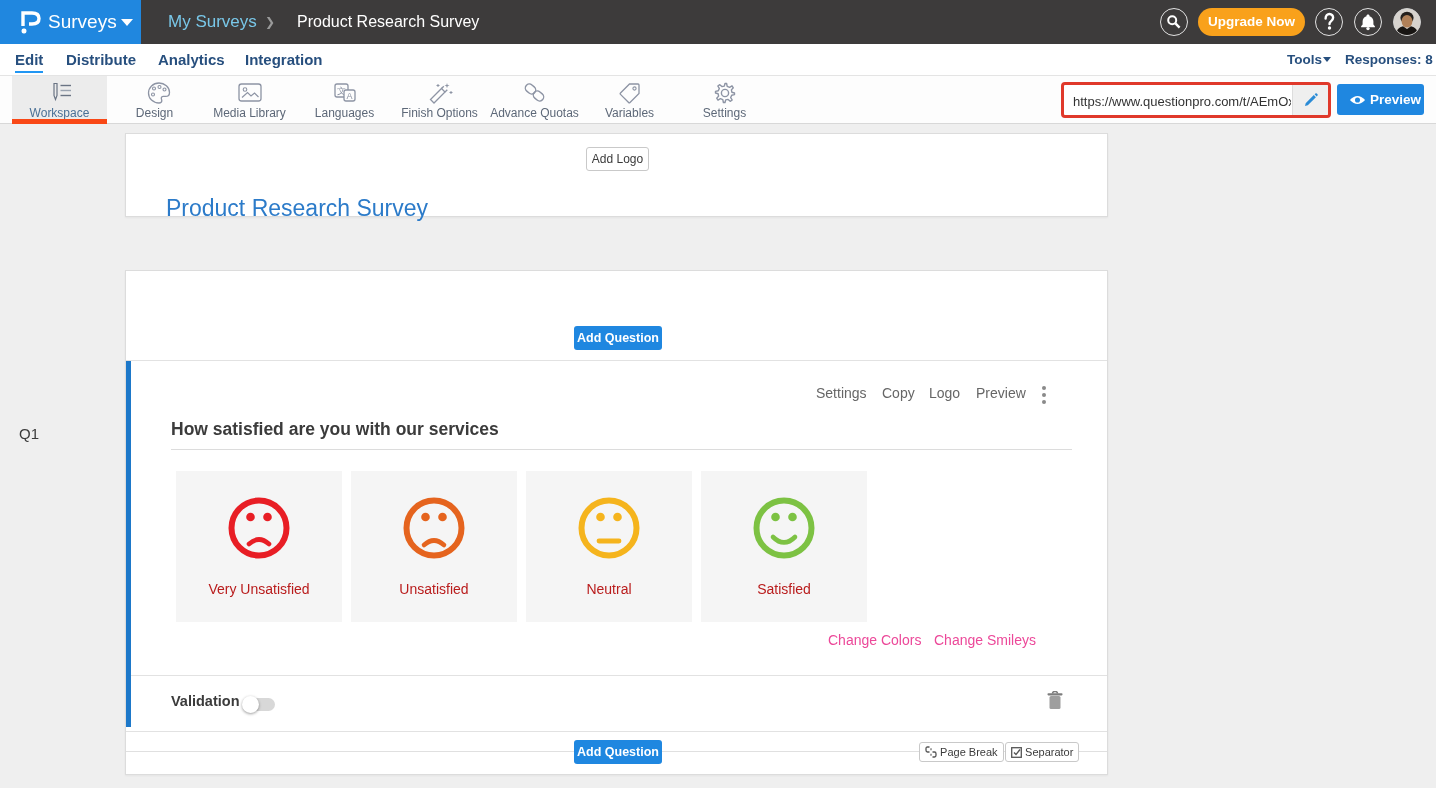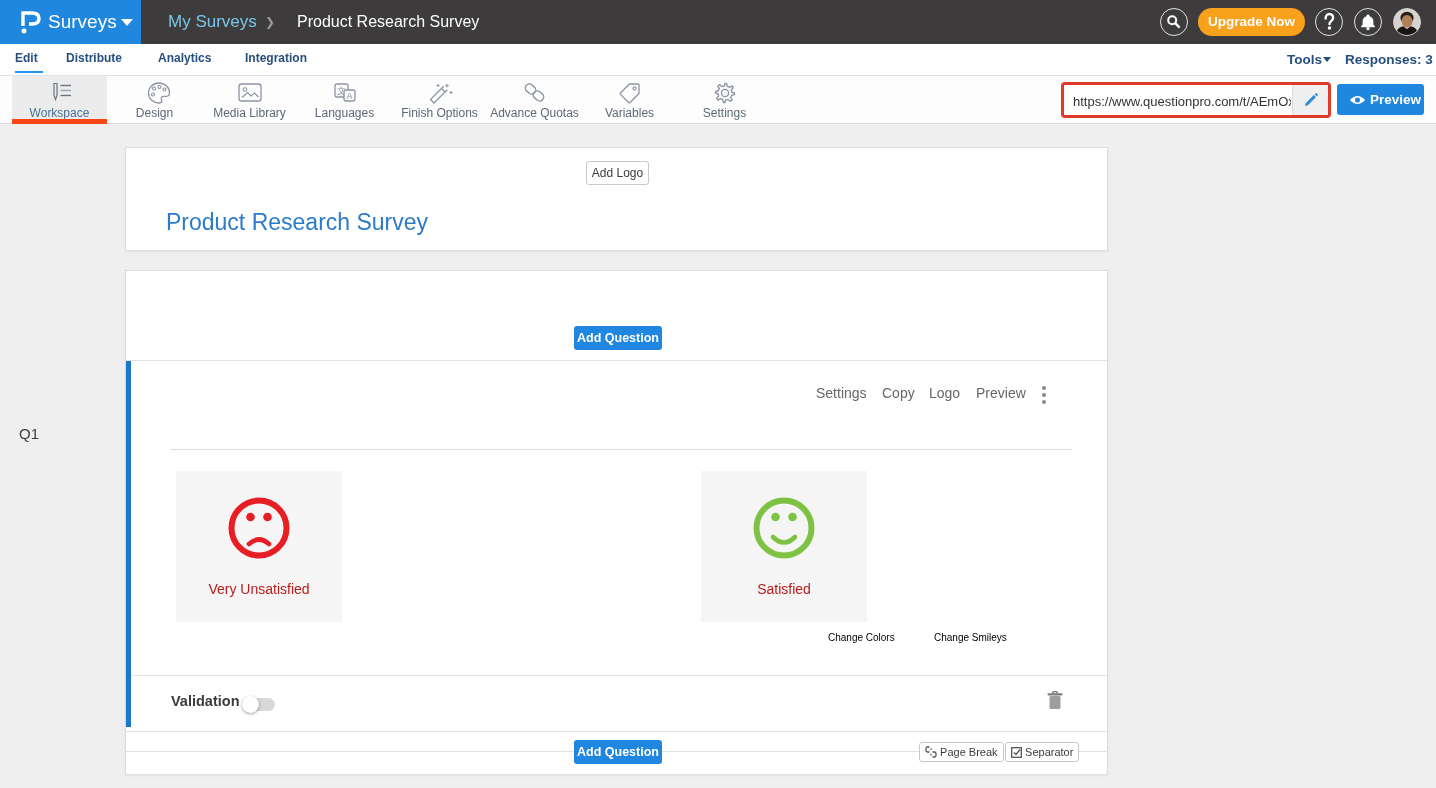--- a/index.html
+++ b/index.html
@@ -12,58 +12,58 @@
 #surveys-txt { position:absolute; left:48px; top:11px; color:#fff; font-size:19px; }
 .caret-w { position:absolute; width:0; height:0; border-left:6px solid transparent; border-right:6px solid transparent; border-top:7px solid #fff; }
 #crumb1 { position:absolute; left:168px; top:12px; color:#79c7e8; font-size:17px; }
 #crumb-sep { position:absolute; left:265px; top:15px; color:#9a9a9a; font-size:12px; }
 #crumb2 { position:absolute; left:297px; top:13px; color:#fff; font-size:16px; }
 .topcircle { position:absolute; top:8px; width:28px; height:28px; border:1px solid rgba(255,255,255,0.85); border-radius:50%; }
 #upgrade { position:absolute; left:1198px; top:8px; width:107px; height:28px; background:#f9a11b; border-radius:14px; color:#fff; font-size:13.5px; font-weight:bold; text-align:center; line-height:28px; }
 
 
 #navrow { position:absolute; top:44px; left:0; width:1436px; height:32px; background:#fff; border-bottom:1px solid #e4e4e4; }
-.navitem { position:absolute; top:7px; white-space:nowrap; color:#274f7e; font-size:12px; font-weight:600; }
+.navitem { position:absolute; top:7px; white-space:nowrap; color:#274f7e; font-size:15px; font-weight:600; }
 #edit-underline { position:absolute; left:15px; top:71px; width:28px; height:2px; background:#2196f3; }
 
 
 #toolbar { position:absolute; top:76px; left:0; width:1436px; height:48px; background:#fdfdfd; border-bottom:1px solid #d8d8d8; }
 .tool { position:absolute; top:0; width:95px; height:47px; text-align:center; }
 .tool svg { margin-top:5px; }
 .tool .lbl { position:absolute; left:0; right:0; top:30px; font-size:12px; color:#5d6878; }
 #tool-workspace { background:#ececec; }
 #ws-red { position:absolute; left:0; right:0; top:43px; height:5px; background:#f94816; }
 #urlbox { position:absolute; left:1061px; top:6px; width:270px; height:36px; border:3px solid #e0392b; border-radius:4px; background:#fff; }
 #urltext { position:absolute; left:9px; top:9px; font-size:13px; color:#333; white-space:nowrap; width:218px; overflow:hidden; }
 #pencilzone { position:absolute; right:0; top:0; width:36px; height:30px; background:#efefef; border-left:1px solid #ddd; border-radius:0 2px 2px 0; }
 #previewbtn { position:absolute; left:1337px; top:8px; width:87px; height:31px; background:#1f87e0; border-radius:3px; color:#fff; font-size:13.5px; font-weight:bold; line-height:31px; }
 
 
 .card { position:absolute; left:125px; width:983px; background:#fff; border:1px solid #dcdcdc; box-shadow:0 1px 2px rgba(0,0,0,0.05); }
-#card1 { top:147px; height:104px; }
+#card1 { top:133px; height:84px; }
 #addlogo { position:absolute; left:460px; top:13px; width:63px; height:24px; border:1px solid #c9c9c9; border-radius:3px; background:#fff; font-size:12px; color:#3b3b3b; text-align:center; line-height:22px; }
 #cardtitle { position:absolute; left:40px; top:61px; font-size:23px; color:#2c7bc9; }
 
 #card2 { top:270px; height:505px; }
 #blockhead { position:absolute; left:0; top:0; width:100%; height:45px; border-bottom:1px solid #e2e2e2; }
 #blockname { position:absolute; left:60px; top:14px; font-size:14px; font-weight:600; color:#3b3b3b; }
 .vdots { position:absolute; width:4px; height:4px; background:#8a8a8a; border-radius:50%; }
 .vdots:before, .vdots:after { content:""; position:absolute; left:0; width:4px; height:4px; background:#8a8a8a; border-radius:50%; }
 .vdots:before { top:-7px; } .vdots:after { top:7px; }
 #addqrow1 { position:absolute; left:0; top:45px; width:100%; height:45px; border-bottom:1px solid #e2e2e2; }
 .addqbtn { position:absolute; width:88px; height:24px; background:#1f87e0; border-radius:3px; color:#fff; font-size:12.5px; font-weight:bold; text-align:center; line-height:24px; }
 
 #qsection { position:absolute; left:0; top:90px; width:100%; height:366px; border-left:5px solid #1d78c9; }
 .qlink { position:absolute; top:24px; color:#666; font-size:14px; }
 #qtitle { position:absolute; left:40px; top:58px; font-size:17.5px; font-weight:600; color:#3b3b3b; }
 #qtitle-hr { position:absolute; left:40px; top:88px; width:901px; height:1px; background:#dcdcdc; }
 .sbox { position:absolute; top:110px; width:166px; height:151px; background:#f5f5f5; }
 .sbox .slbl { position:absolute; left:0; right:0; top:110px; text-align:center; font-size:14px; color:#b91c1c; }
 .sbox svg { position:absolute; left:52px; top:26px; }
-.chglink { position:absolute; top:271px; color:#000000; font-size:10px; }
+.chglink { position:absolute; top:271px; color:#ec4899; font-size:14px; }
 #valrow { position:absolute; left:0; top:314px; width:100%; height:52px; border-top:1px solid #e2e2e2; }
 #valtext { position:absolute; left:40px; top:17px; font-size:14.5px; color:#3b3b3b;font-weight:bold; }
 #toggle { position:absolute; left:112px; top:22px; width:32px; height:13px; background:#d8d8d8; border-radius:7px; }
 #toggle:before { content:""; position:absolute; left:-1px; top:-2px; width:17px; height:17px; background:#fff; border-radius:50%; box-shadow:0 1px 3px rgba(0,0,0,0.4); }
 
 #footrow { position:absolute; left:0; top:460px; width:100%; height:43px; border-top:1px solid #e2e2e2; background:#fff; }
 #footline { position:absolute; left:0; top:19px; width:100%; height:1px; background:#e0e0e0; }
 .smallbtn { position:absolute; top:11px; height:20px; border:1px solid #c9c9c9; border-radius:3px; background:#fff; font-size:11px; color:#3b3b3b; line-height:18px; padding:0 5px; white-space:nowrap; }
 #q1label { position:absolute; left:19px; top:425px; font-size:15px; color:#3b3b3b; }
 </style>
@@ -111,21 +111,21 @@
   </div>
 </div>
 
 <div id="navrow">
   <span class="navitem" style="left:15px;">Edit</span>
   <span class="navitem" style="left:66px;">Distribute</span>
   <span class="navitem" style="left:158px;">Analytics</span>
   <span class="navitem" style="left:245px;">Integration</span>
   <span class="navitem" style="left:1287px;font-size:13.5px;top:8px;">Tools</span>
   <div class="caret-w" style="left:1323px;top:13px;border-top-color:#274f7e;border-left-width:4.5px;border-right-width:4.5px;border-top-width:5.5px;"></div>
-  <span class="navitem" style="left:1345px;font-size:13.5px;top:8px;">Responses: 3</span>
+  <span class="navitem" style="left:1345px;font-size:13.5px;top:8px;">Responses: 8</span>
 </div>
 <div id="edit-underline"></div>
 
 <div id="toolbar">
   <div class="tool" id="tool-workspace" style="left:12px;">
     <svg width="26" height="24" viewBox="0 0 26 24">
       <path d="M7 2.5 L10 2.5 L10 14.5 L8.5 18.5 L7 14.5 Z" fill="none" stroke="#6a7484" stroke-width="1.2"></path>
       <line x1="13.5" y1="4.5" x2="24" y2="4.5" stroke="#6a7484" stroke-width="1.4"></line>
       <line x1="13.5" y1="9.5" x2="24" y2="9.5" stroke="#9aa3b0" stroke-width="1.4"></line>
       <line x1="13.5" y1="14.5" x2="24" y2="14.5" stroke="#6a7484" stroke-width="1.4"></line>
@@ -223,30 +223,49 @@
   <div id="addqrow1">
       <div class="addqbtn" style="left:448px;top:10px;">Add Question</div>
     </div>
 
   <div id="qsection">
     <span class="qlink" style="left:685px;">Settings</span>
     <span class="qlink" style="left:751px;">Copy</span>
     <span class="qlink" style="left:798px;">Logo</span>
     <span class="qlink" style="left:845px;">Preview</span>
     <div class="vdots" style="right:61px;top:32px;"></div>
+    <div id="qtitle">How satisfied are you with our services</div>
     <div id="qtitle-hr"></div>
 
     <div class="sbox" style="left:45px;">
       <svg width="62" height="62" viewBox="-31 -31 62 62">
         <circle r="27.5" fill="none" stroke="#e81e25" stroke-width="6"></circle>
         <circle cx="-8.5" cy="-11" r="4.3" fill="#e81e25"></circle>
         <circle cx="8.5" cy="-11" r="4.3" fill="#e81e25"></circle>
         <path d="M-10 16 Q0 7 10 16" fill="none" stroke="#e81e25" stroke-width="4.6" stroke-linecap="round"></path>
       </svg>
       <div class="slbl">Very Unsatisfied</div>
+    </div>
+    <div class="sbox" style="left:220px;">
+      <svg width="62" height="62" viewBox="-31 -31 62 62">
+        <circle r="27.5" fill="none" stroke="#e5641e" stroke-width="6"></circle>
+        <circle cx="-8.5" cy="-11" r="4.3" fill="#e5641e"></circle>
+        <circle cx="8.5" cy="-11" r="4.3" fill="#e5641e"></circle>
+        <path d="M-10 17 Q0 8 10 17" fill="none" stroke="#e5641e" stroke-width="4.6" stroke-linecap="round"></path>
+      </svg>
+      <div class="slbl">Unsatisfied</div>
+    </div>
+    <div class="sbox" style="left:395px;">
+      <svg width="62" height="62" viewBox="-31 -31 62 62">
+        <circle r="27.5" fill="none" stroke="#f5b41d" stroke-width="6"></circle>
+        <circle cx="-8.5" cy="-11" r="4.3" fill="#f5b41d"></circle>
+        <circle cx="8.5" cy="-11" r="4.3" fill="#f5b41d"></circle>
+        <line x1="-10" y1="13" x2="10" y2="13" stroke="#f5b41d" stroke-width="4.8" stroke-linecap="round"></line>
+      </svg>
+      <div class="slbl">Neutral</div>
     </div>
     <div class="sbox" style="left:570px;text-decoration:underline;">
       <svg width="62" height="62" viewBox="-31 -31 62 62">
         <circle r="27.5" fill="none" stroke="#7dc243" stroke-width="6"></circle>
         <circle cx="-8.5" cy="-11" r="4.3" fill="#7dc243"></circle>
         <circle cx="8.5" cy="-11" r="4.3" fill="#7dc243"></circle>
         <path d="M-11 9 Q0 20 11 9" fill="none" stroke="#7dc243" stroke-width="4.6" stroke-linecap="round"></path>
       </svg>
       <div class="slbl">Satisfied</div>
     </div>

